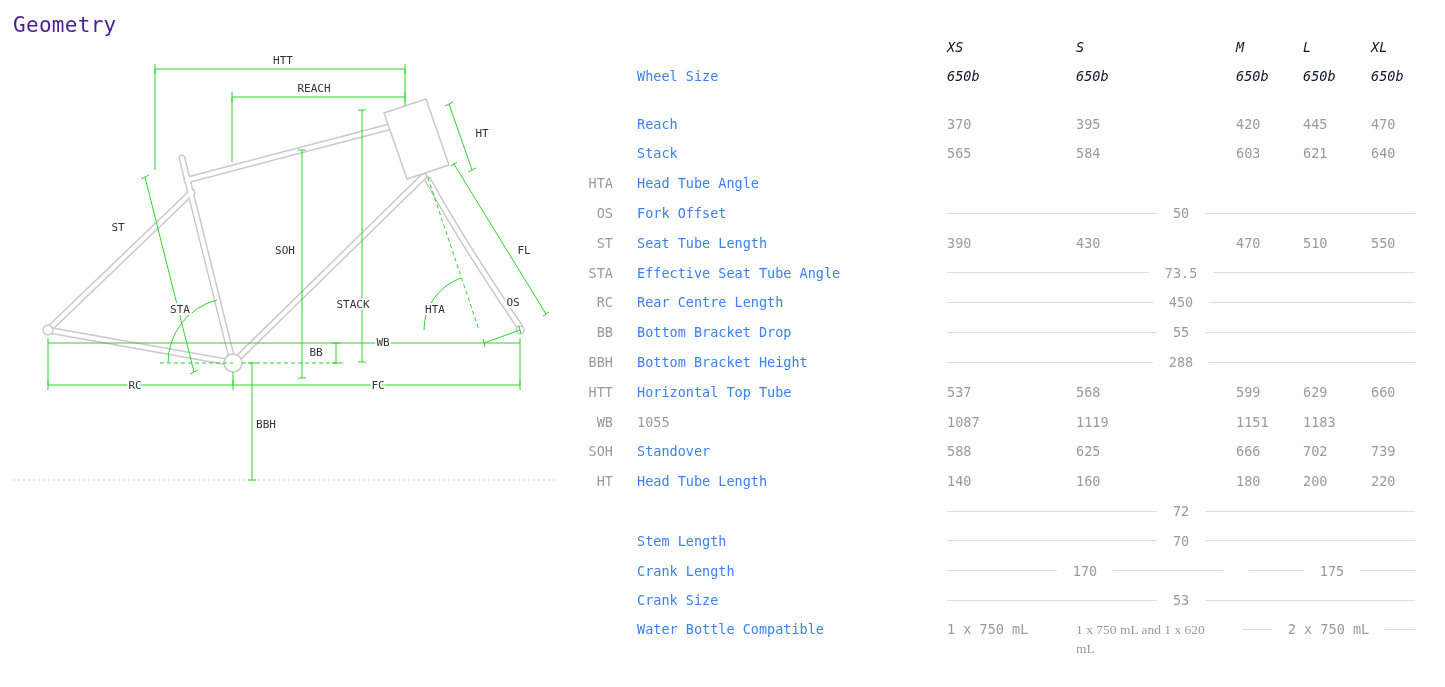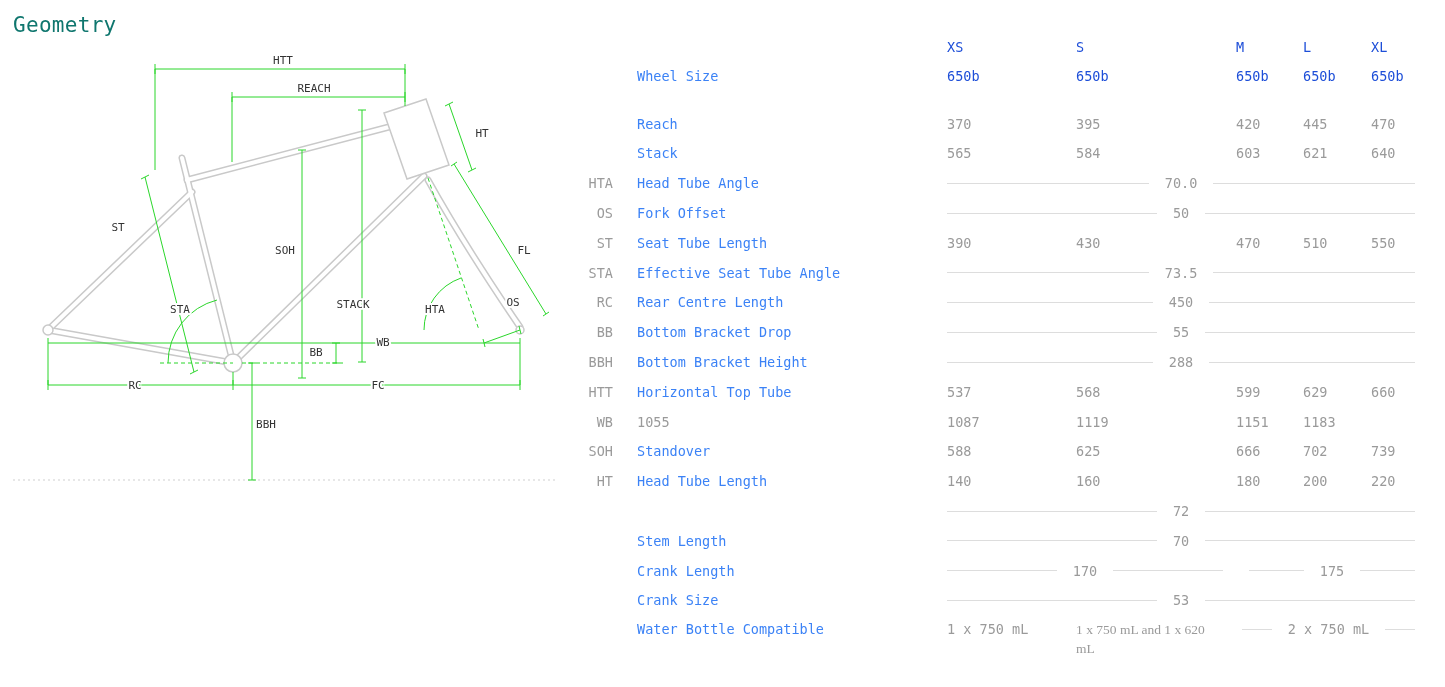--- a/index.html
+++ b/index.html
@@ -3,21 +3,21 @@
 <meta charset="utf-8">
 <style>
   * { margin:0; padding:0; box-sizing:border-box; }
   html,body { background:#fff; }
   body {
     width:1445px; height:687px; position:relative; overflow:hidden;
     font-family:"DejaVu Sans Mono","Liberation Mono",monospace; color:#2f2f2f;
   }
   .page-title {
     position:absolute; left:13px; top:13px;
-    font-size:21px; font-weight:normal; color:#0f766e; letter-spacing:.3px;
+    font-size:21px; font-weight:normal; color:#4c1d95; letter-spacing:.3px;
   }
   .diagram { position:absolute; left:8px; top:40px; }
   .diagram svg { display:block; }
 
   
   .frame   { stroke:#c9c9c9; fill:none; stroke-width:7;   stroke-linecap:round; stroke-linejoin:round; }
   .frame-i { stroke:#ffffff; fill:none; stroke-width:4;   stroke-linecap:round; stroke-linejoin:round; }
   .headtube,.node { fill:#fff; stroke:#c9c9c9; stroke-width:1.5; }
   .dim      { stroke:#2bd62b; stroke-width:1; fill:none; }
   .dim-dash { stroke:#2bd62b; stroke-width:1; fill:none; stroke-dasharray:4 3; }
@@ -34,21 +34,21 @@
     display:grid;
     grid-template-columns:57px 310px 129px 160px 67px 68px 44px;
     align-items:center; height:29.8px;
   }
   .trow.header { height:28px; }
   .trow.gap { margin-bottom:18px; }
   .trow.wbc { height:auto; min-height:46px; align-items:start; padding-top:5px; line-height:19px; }
   .abbr  { grid-column:1; text-align:right; padding-right:24px; color:#9a9a9a; }
   .label { grid-column:2; color:#3b82f6; }
   .val   { color:#9a9a9a; }
-  .trow.dark .val, .size-h { color:#1d4ed8; }
+  .trow.dark .val, .size-h { color:#0f172a;font-style:italic; }
   .wbc-s { max-width:136px;font-family:Liberation Serif, serif; }
   .span-flex { display:flex; align-items:center; gap:16px; min-width:0; }
   .span-flex span { color:#9a9a9a; white-space:nowrap; }
   .rule { flex:1; height:0; border-top:1px solid #ddd; }
   .span-all   { grid-column:3/8; }
   .span-a     { grid-column:3/5; margin-right:13px; }
   .span-b     { grid-column:5/8; margin-left:13px; }
   .span-all-m { grid-column:5/8; margin-left:6px; }
 </style>
 </head>
@@ -156,25 +156,20 @@
       <div class="label">Stack</div>
       <div class="val">565</div>
       <div class="val">584</div>
       <div class="val">603</div>
       <div class="val">621</div>
       <div class="val">640</div>
     </div>
     <div class="trow span">
       <div class="abbr">HTA</div>
       <div class="label">Head Tube Angle</div>
-      <div class="span-flex span-all">
-        <i class="rule"></i>
-        <span>70.0</span>
-        <i class="rule"></i>
-      </div>
     </div>
     <div class="trow span">
       <div class="abbr">OS</div>
       <div class="label">Fork Offset</div>
       <div class="span-flex span-all">
         <i class="rule"></i>
         <span>50</span>
         <i class="rule"></i>
       </div>
     </div>

